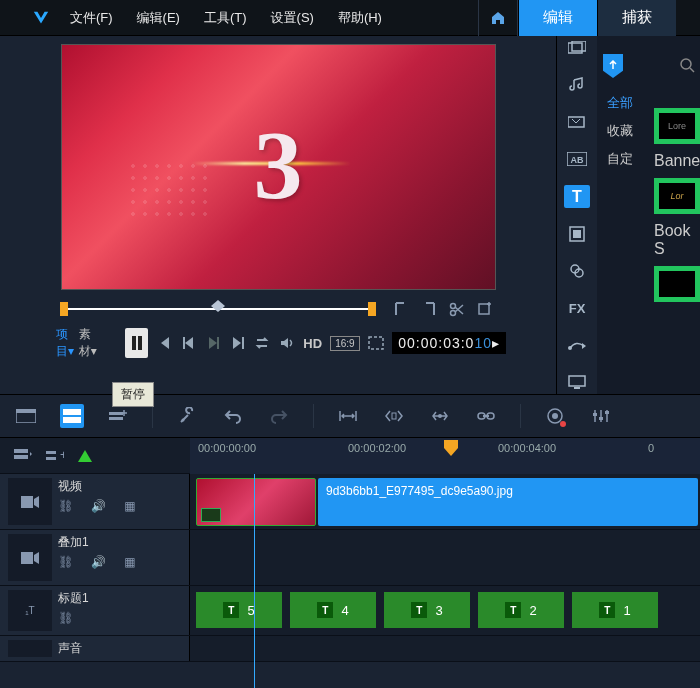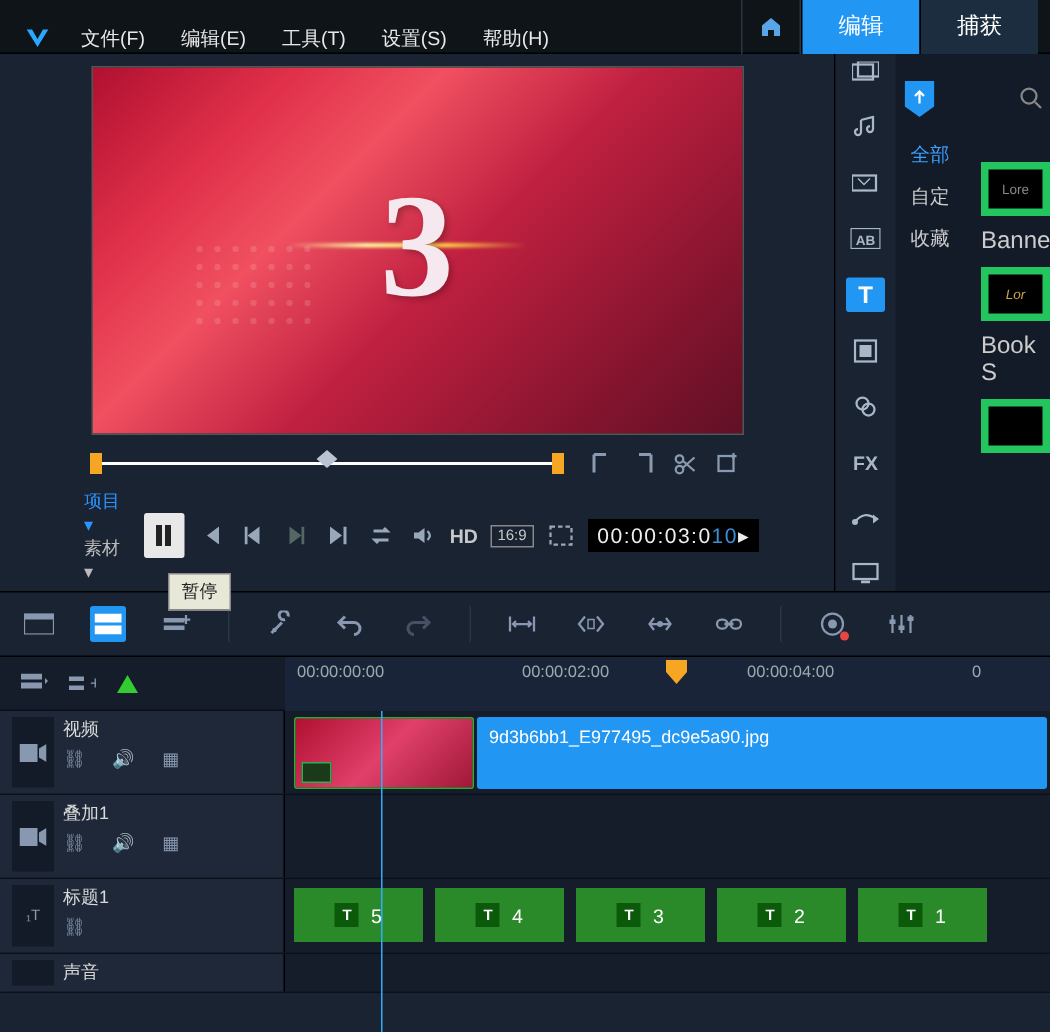--- a/index.html
+++ b/index.html
@@ -1,17 +1,17 @@
 <!DOCTYPE html>
 <html><head>
 <meta charset="utf-8">
 <style>
 *{margin:0;padding:0;box-sizing:border-box;font-family:"Microsoft YaHei",sans-serif;-webkit-font-smoothing:antialiased}
 body{background:#1a2332;color:#d0d0d0;width:700px;height:688px;overflow:hidden;font-size:12px;position:relative}
-.menubar{background:#0f1419;height:36px;display:flex;align-items:flex-end;padding:0 8px;border-bottom:1px solid #000}
+.menubar{background:#0f1419;height:36px;display:flex;align-items:center;padding:0 24px;border-bottom:1px solid #000}
 .logo{width:18px;height:18px;margin:0 8px}
 .logo svg{width:100%;height:100%}
 .menu-item{color:#e8e8e8;padding:0 12px;font-size:13px;cursor:pointer}
 .menu-right{margin-left:auto;display:flex;align-items:center;height:100%}
 .home-icon{width:40px;height:36px;display:flex;align-items:center;justify-content:center;color:#5aa5e8;border-left:1px solid #2a3545;border-right:1px solid #2a3545}
 .tab-btn{height:36px;padding:0 24px;display:flex;align-items:center;font-size:15px;color:#fff;border-left:1px solid #000}
 .tab-capture{background:#1d2d40}
 .tab-edit{background:#2196f3}
 .main{display:flex;height:358px}
 .preview-area{width:556px;background:#1a2332;padding:8px 0 0 0;position:relative}
@@ -23,21 +23,21 @@
 .scrub-bar{flex:1;height:22px;position:relative}
 .scrub-track{position:absolute;left:0;right:0;top:10px;height:2px;background:#fff}
 .scrub-handle-l,.scrub-handle-r{position:absolute;top:4px;width:8px;height:14px;background:#f5a623}
 .scrub-handle-l{left:0}
 .scrub-handle-r{right:0}
 .scrub-diamond{position:absolute;left:50%;top:2px;transform:translateX(-50%)}
 .scrub-diamond svg{display:block}
 .scrub-btns{display:flex;gap:6px;margin-left:8px}
 .scrub-btn{width:22px;height:22px;display:flex;align-items:center;justify-content:center;color:#8a9ab0}
 .control-row{display:flex;align-items:center;padding:6px 50px 0 56px;gap:8px}
-.ctrl-labels{display:flex;flex-direction:column;font-size:12px;margin-right:4px}
+.ctrl-labels{display:flex;flex-direction:row;font-size:12px;margin-right:16px}
 .ctrl-lbl-a{color:#2a95ff}
 .ctrl-lbl-b{color:#bbb}
 .play-btn{width:30px;height:30px;background:#e8e8e8;display:flex;align-items:center;justify-content:center;border-radius:2px}
 .tctl{color:#98a8b8;display:flex;align-items:center;justify-content:center;width:22px;height:22px}
 .hd-label{color:#c8c8c8;font-size:13px;font-weight:bold}
 .ratio-box{border:1px solid #888;padding:1px 4px;font-size:10px;color:#c8c8c8}
 .timecode{margin-left:auto;background:#000;padding:3px 6px;font-family:monospace;font-size:14px;letter-spacing:1px;display:flex;gap:0}
 .tc-w{color:#eee}
 .tc-b{color:#3a8fd8}
 .tooltip{position:absolute;left:112px;top:382px;background:#e8e8d8;color:#222;padding:3px 8px;font-size:12px;border:1px solid #888;z-index:10}
@@ -65,21 +65,21 @@
 .timeline-area{background:#151d2a}
 .tl-header{height:36px;display:flex;align-items:center;border-bottom:1px solid #0a0f18}
 .tl-hdr-left{width:190px;display:flex;align-items:center;gap:14px;padding-left:14px}
 .tl-hdr-btn{color:#98a8b8;display:flex;align-items:center}
 .tl-hdr-btn.green{color:#3c3}
 .tl-ruler{flex:1;position:relative;height:36px;background:#1a2438}
 .tl-time{position:absolute;top:4px;font-size:11px;color:#9aa}
 .tl-playhead-top{position:absolute;left:254px;top:2px;z-index:5}
 .tl-track{height:56px;display:flex;border-bottom:1px solid #0a0f18}
 .tl-track-head{width:190px;background:#1e2838;display:flex;padding:4px 8px;gap:6px;border-right:1px solid #000}
-.tl-track-icon{width:28px;display:flex;align-items:center;justify-content:center;color:#8898b0;background:#141b28}
+.tl-track-icon{width:44px;display:flex;align-items:center;justify-content:center;color:#8898b0;background:#141b28}
 .tl-track-info{flex:1;display:flex;flex-direction:column;gap:4px}
 .tl-track-name{font-size:12px;color:#d8d8d8}
 .tl-track-ctrls{display:flex;gap:18px;color:#8898b0;font-size:12px}
 .tl-track-body{flex:1;position:relative;background:#151d2a}
 .clip{position:absolute;top:4px;height:48px;border-radius:2px;overflow:hidden}
 .clip-video{left:6px;width:120px;background:linear-gradient(135deg,#b01030,#e0406a,#a01838);border:1px solid #3a3}
 .clip-video::after{content:"";position:absolute;left:4px;bottom:3px;width:18px;height:12px;background:#1a3a1a;border:1px solid #3a5}
 .clip-img{left:128px;width:380px;background:#2196f3;color:#fff;padding:6px 8px;font-size:12px}
 .title-clip{position:absolute;top:6px;height:36px;width:86px;background:#2a8a2a;display:flex;align-items:center;justify-content:center;gap:8px;color:#fff;font-size:13px}
 .title-clip .t-badge{background:#0a5a0a;width:16px;height:16px;display:flex;align-items:center;justify-content:center;font-size:10px;font-weight:bold}
@@ -281,22 +281,22 @@
           </div>
         <div class="side-search">
             <svg width="16" height="16">
               <circle cx="6" cy="6" r="5" fill="none" stroke="#888" stroke-width="1.5"></circle>
               <path d="M10 10 L14 14" stroke="#888" stroke-width="1.5"></path>
             </svg>
           </div>
       </div>
       <div class="side-filters">
         <div class="side-filter active">全部</div>
+        <div class="side-filter">收藏</div>
         <div class="side-filter">自定</div>
-        <div class="side-filter">收藏</div>
       </div>
       <div class="thumb-col">
         <div class="thumb">Lore</div>
         <div class="thumb-label">Banner</div>
         <div class="thumb" style="color:#c9a24a;font-style:italic">Lor</div>
         <div class="thumb-label">Book S</div>
         <div class="thumb"></div>
       </div>
     </div>
   </div>

